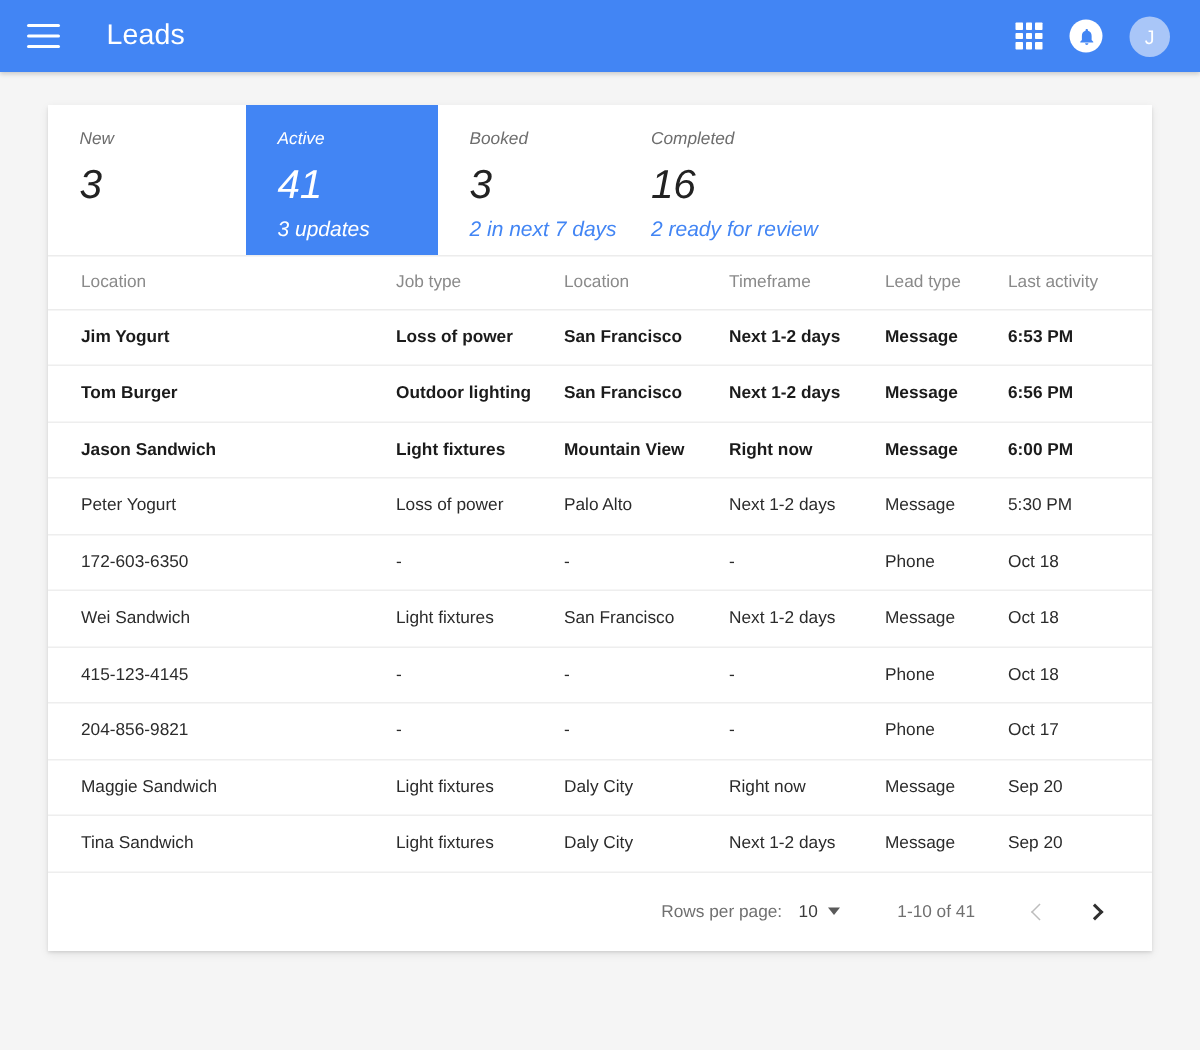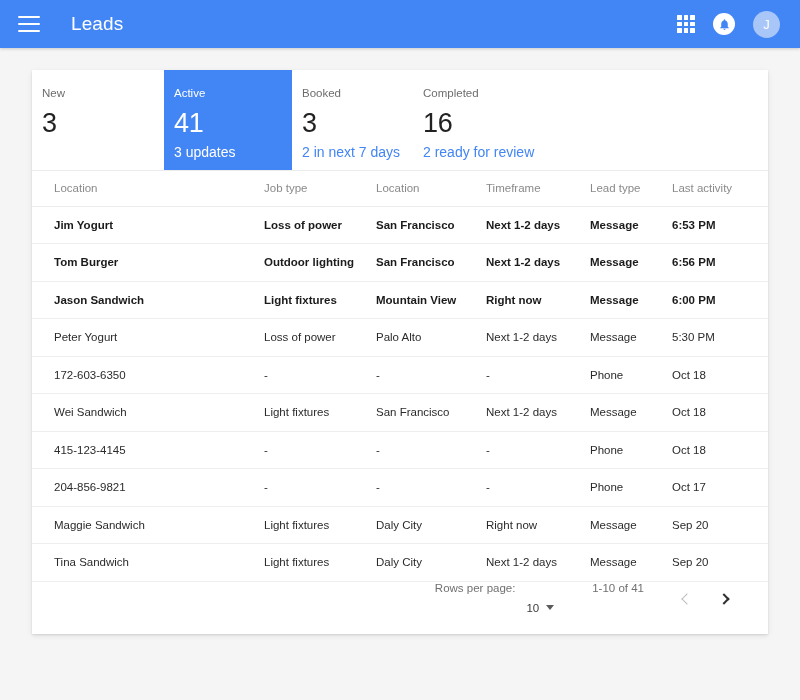--- a/index.html
+++ b/index.html
@@ -106,23 +106,24 @@
   }
 
   
   .stats {
     display: flex;
     height: 101px;
     border-bottom: 1px solid #ececec;
   }
   .stat {
     flex: 0 0 auto;
-    padding: 16px 0 0 10px;
+    padding: 16px 0 0 21px;
     cursor: pointer;
     position: relative;
+    font-style: italic;
   }
   .stat-0 { width: 132px; }
   .stat-1 { width: 128px; }
   .stat-2 { width: 121px; }
   .stat-3 { width: 136px; }
   .stat-4 { width: 130px; }
   .stat.active {
     background: #4285f4;
   }
   .stat-label {
@@ -180,22 +181,23 @@
   .col-job       { width: 112px; }
   .col-location  { width: 110px; }
   .col-timeframe { width: 104px; }
   .col-lead      { width: 82px;  }
   .col-activity  { width: 96px;  }
 
   
   .tfoot {
     height: 52px;
     display: flex;
+    align-items: center;
     justify-content: flex-end;
-    padding-right: 26px;
+    padding-right: 20px;
     gap: 2px;
   }
   .rpp-label {
     font-size: 11.5px;
     color: #707070;
   }
   .rpp-select {
     display: flex;
     align-items: center;
     gap: 7px;

